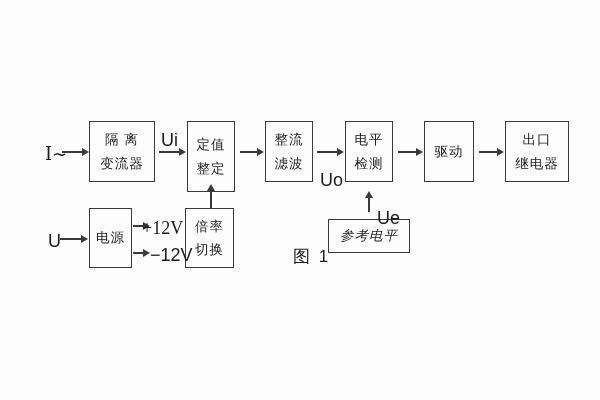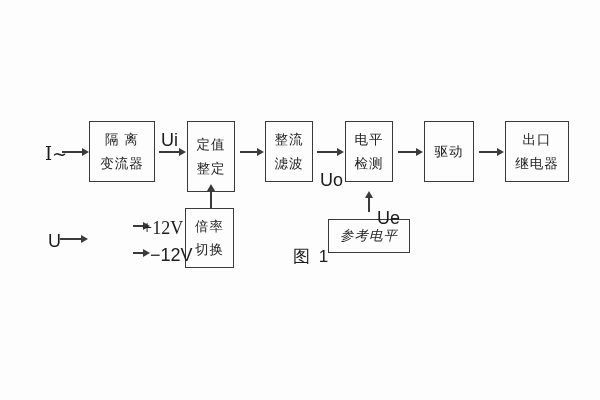--- a/index.html
+++ b/index.html
@@ -107,20 +107,23 @@
 
   <div class="block" style="left:424px; top:121px; width:50px; height:61px;">
     <span class="bline">驱动</span>
   </div>
 
   <div class="block" style="left:505px; top:121px; width:64px; height:61px;">
     <span class="bline">出口</span>
     <span class="bline">继电器</span>
   </div>
 
+  <div class="block" style="left:89px; top:208px; width:43px; height:60px;">
+    <span class="bline">电源</span>
+  </div>
 
   <div class="block" style="left:185px; top:208px; width:49px; height:60px;">
     <span class="bline">倍率</span>
     <span class="bline">切换</span>
   </div>
 
   <div class="block" style="left:328px; top:219px; width:82px; height:34px; gap:0;font-style:italic;">
     <span class="bline">参考电平</span>
   </div>
 

